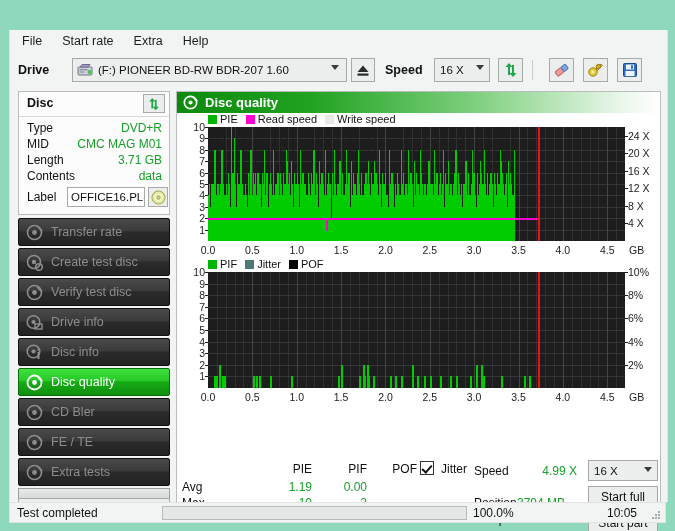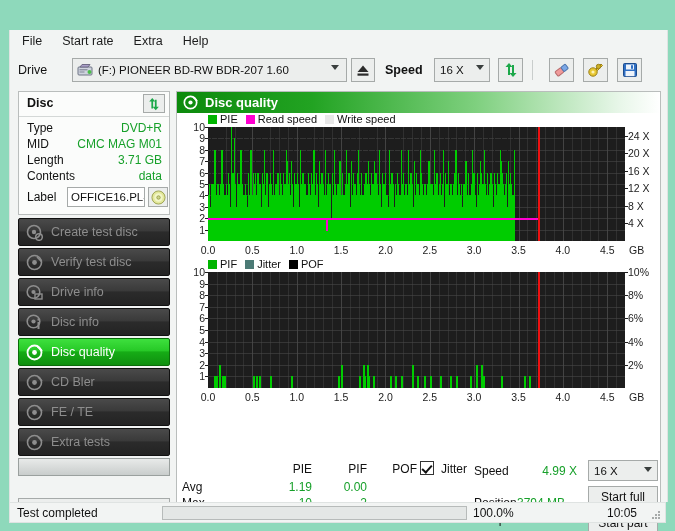--- a/index.html
+++ b/index.html
@@ -42,21 +42,21 @@
   }
   .menuitem{font-size:12.5px;color:#1c1c1c;padding:2px 9px;margin-left:2px;cursor:default;}
   .menuitem:first-child{margin-left:3px;}
   
   .client{
     position:absolute;left:9px;top:52px;width:657px;height:450px;
     background:#f2f4f3;border-left:1px solid #dfe3e2;border-right:1px solid #dfe3e2;
   }
   
   .drivebar{position:absolute;left:0;top:0;width:657px;height:37px;background:#f2f4f3;}
-  .lbl-drive{position:absolute;left:8px;top:11px;font-size:12.5px;font-weight:normal;color:#111;}
+  .lbl-drive{position:absolute;left:8px;top:11px;font-size:12.5px;font-weight:bold;color:#111;}
   .drive-select{
     position:absolute;left:62px;top:6px;width:275px;height:24px;
     background:#eceeed;border:1px solid #a6aaa9;box-sizing:border-box;
     display:flex;align-items:center;font-size:11.5px;color:#111;
   }
   .drive-select .dicon{width:16px;height:14px;margin-left:4px;margin-right:5px;flex:0 0 auto;}
   .drive-select .dtext{white-space:nowrap;overflow:hidden;}
   .drive-select .dcaret{position:absolute;right:7px;top:6px;}
   .eject-btn{
     position:absolute;left:341px;top:6px;width:24px;height:24px;
@@ -311,20 +311,30 @@
           <svg width="15" height="15" viewBox="0 0 16 16">
             <circle cx="8" cy="8" r="7" fill="#e3e89a" stroke="#9aa04e"></circle>
             <circle cx="8" cy="8" r="4.5" fill="#f2f6c8"></circle>
             <circle cx="8" cy="8" r="1.8" fill="#cfd68a" stroke="#9aa04e"></circle>
           </svg>
         </span>
       </div>
     </div>
 
     <div class="nav">
+      <div class="navbtn">
+        <span class="nicon">
+          <svg width="17" height="17" viewBox="0 0 17 17">
+              <circle cx="8.5" cy="8.5" r="7" fill="none" stroke="#8d8d8d" stroke-width="1.6"></circle>
+              <circle cx="8.5" cy="8.5" r="2.4" fill="#8d8d8d"></circle>
+              <path d="M12 3 L16 7" stroke="#8d8d8d" stroke-width="1.6"></path>
+            </svg>
+        </span>
+        <span class="ntext">Transfer rate</span>
+      </div>
       <div class="navbtn">
         <span class="nicon">
           <svg width="17" height="17" viewBox="0 0 17 17">
               <circle cx="8" cy="8" r="6.5" fill="none" stroke="#8d8d8d" stroke-width="1.6"></circle>
               <circle cx="8" cy="8" r="2.2" fill="#8d8d8d"></circle>
               <circle cx="13" cy="13" r="3.3" fill="none" stroke="#8d8d8d" stroke-width="1.5"></circle>
             </svg>
         </span>
         <span class="ntext">Create test disc</span>
       </div>

